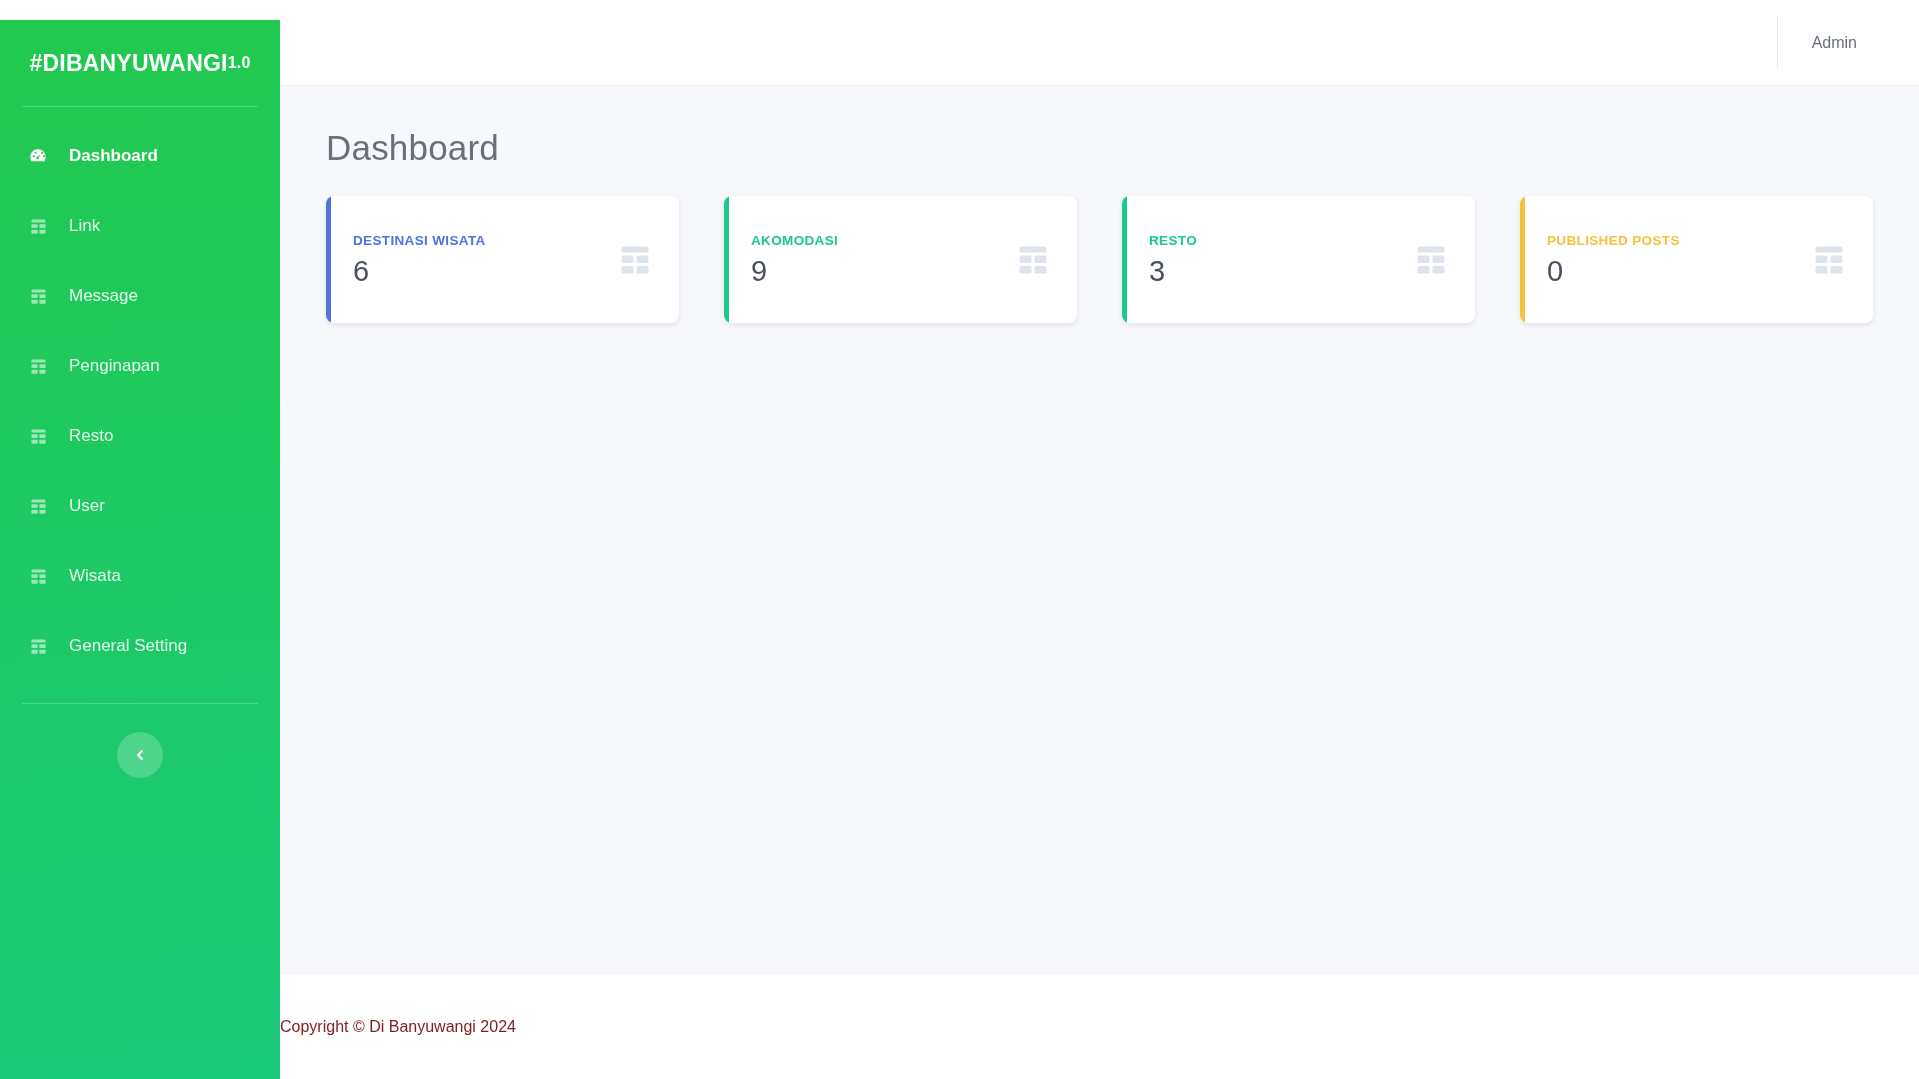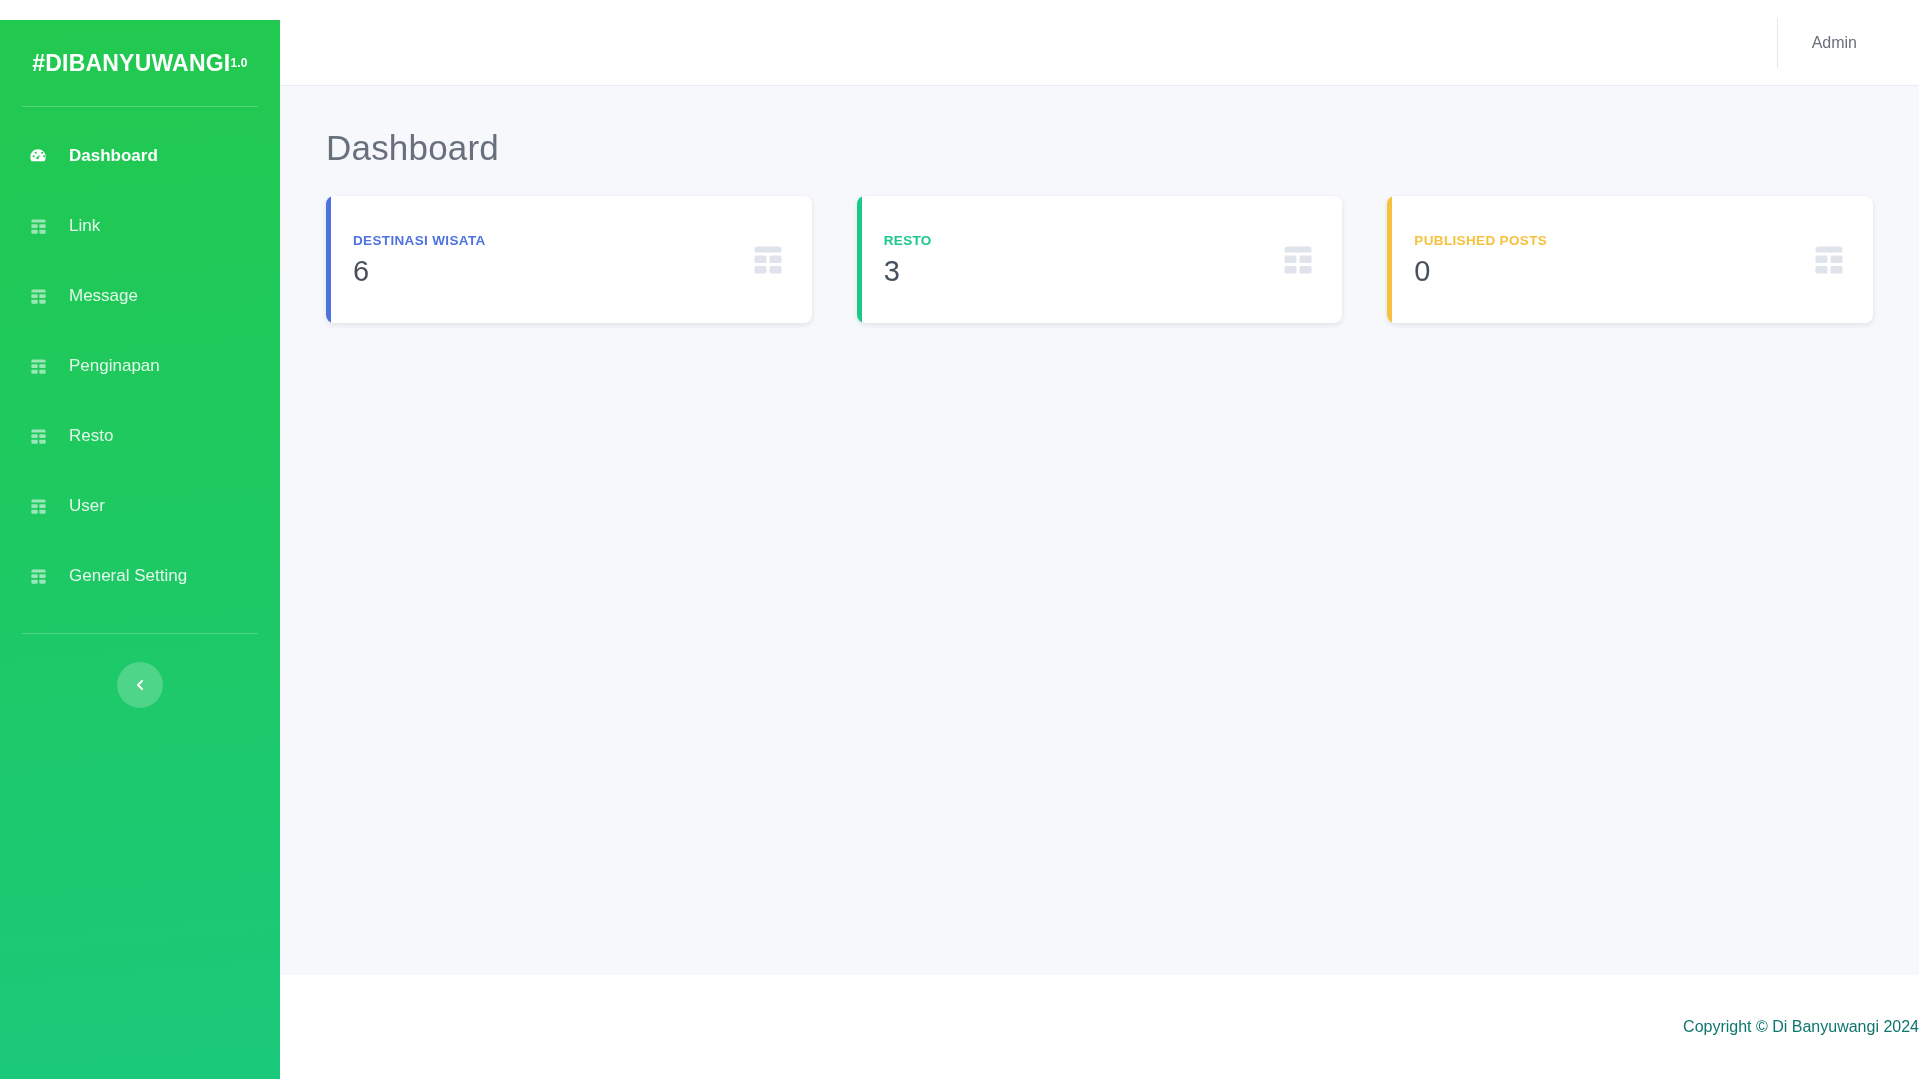--- a/index.html
+++ b/index.html
@@ -28,21 +28,21 @@
     height: 86px;
     display: flex;
     align-items: center;
     justify-content: center;
     color: #ffffff;
     font-size: 23px;
     font-weight: bold;
     letter-spacing: .2px;
     white-space: nowrap;
   }
-  .brand sup { font-size: 12px; font-weight: bold; vertical-align: super; }
+  .brand sup { font-size: 16px; font-weight: bold; vertical-align: super; }
   .brand-divider {
     height: 1px;
     background: rgba(255,255,255,.22);
     margin: 0 22px;
   }
   .nav { padding-top: 14px; }
   .nav-item {
     display: flex;
     align-items: center;
     height: 70px;
@@ -172,22 +172,22 @@
   .card-icon { opacity: 1; }
   .card-icon svg { display: block; }
 
   
   .footer {
     height: 104px;
     flex: 0 0 104px;
     background: #ffffff;
     display: flex;
     align-items: center;
-    justify-content: flex-end;
-    color: #0f766e;
+    justify-content: flex-start;
+    color: #7f1d1d;
     font-size: 16px;
   }
 </style>
 </head>
 <body>
 
 <div class="app">
 
   <aside class="sidebar">
     <div class="brand">
@@ -257,20 +257,32 @@
           <span class="nav-icon">
             <svg width="19" height="19" viewBox="0 0 24 24" fill="#ffffff" opacity="1">
               <path d="M3 5a2 2 0 0 1 2-2h14a2 2 0 0 1 2 2v2H3V5z"></path>
               <rect x="3" y="9" width="8" height="5" rx="1"></rect>
               <rect x="13" y="9" width="8" height="5" rx="1"></rect>
               <rect x="3" y="16" width="8" height="5" rx="1"></rect>
               <rect x="13" y="16" width="8" height="5" rx="1"></rect>
             </svg>
           </span>
           <span>User</span>
+        </div>
+        <div class="nav-item">
+          <span class="nav-icon">
+            <svg width="19" height="19" viewBox="0 0 24 24" fill="#ffffff" opacity="1">
+              <path d="M3 5a2 2 0 0 1 2-2h14a2 2 0 0 1 2 2v2H3V5z"></path>
+              <rect x="3" y="9" width="8" height="5" rx="1"></rect>
+              <rect x="13" y="9" width="8" height="5" rx="1"></rect>
+              <rect x="3" y="16" width="8" height="5" rx="1"></rect>
+              <rect x="13" y="16" width="8" height="5" rx="1"></rect>
+            </svg>
+          </span>
+          <span>Wisata</span>
         </div>
         <div class="nav-item">
           <span class="nav-icon">
             <svg width="19" height="19" viewBox="0 0 24 24" fill="#ffffff" opacity="1">
               <path d="M3 5a2 2 0 0 1 2-2h14a2 2 0 0 1 2 2v2H3V5z"></path>
               <rect x="3" y="9" width="8" height="5" rx="1"></rect>
               <rect x="13" y="9" width="8" height="5" rx="1"></rect>
               <rect x="3" y="16" width="8" height="5" rx="1"></rect>
               <rect x="13" y="16" width="8" height="5" rx="1"></rect>
             </svg>
@@ -314,49 +326,65 @@
                 <rect x="3" y="9" width="8" height="5" rx="1"></rect>
                 <rect x="13" y="9" width="8" height="5" rx="1"></rect>
                 <rect x="3" y="16" width="8" height="5" rx="1"></rect>
                 <rect x="13" y="16" width="8" height="5" rx="1"></rect>
               </svg>
             </div>
           </div>
           <div class="card">
             <div class="card-accent" style="background: rgb(28, 200, 138);"></div>
             <div class="card-text">
-              <div class="card-label" style="color: rgb(28, 200, 138);">RESTO</div>
-              <div class="card-value">3</div>
+              <div class="card-label" style="color: rgb(28, 200, 138);">AKOMODASI</div>
+              <div class="card-value">9</div>
             </div>
             <div class="card-icon">
               <svg width="36" height="36" viewBox="0 0 24 24" fill="#dfe3ec" opacity="1">
                 <path d="M3 5a2 2 0 0 1 2-2h14a2 2 0 0 1 2 2v2H3V5z"></path>
                 <rect x="3" y="9" width="8" height="5" rx="1"></rect>
                 <rect x="13" y="9" width="8" height="5" rx="1"></rect>
                 <rect x="3" y="16" width="8" height="5" rx="1"></rect>
                 <rect x="13" y="16" width="8" height="5" rx="1"></rect>
               </svg>
             </div>
           </div>
           <div class="card">
-            <div class="card-accent" style="background: rgb(246, 194, 62);"></div>
+            <div class="card-accent" style="background: rgb(28, 200, 138);"></div>
             <div class="card-text">
-              <div class="card-label" style="color: rgb(246, 194, 62);">PUBLISHED POSTS</div>
-              <div class="card-value">0</div>
+              <div class="card-label" style="color: rgb(28, 200, 138);">RESTO</div>
+              <div class="card-value">3</div>
             </div>
             <div class="card-icon">
               <svg width="36" height="36" viewBox="0 0 24 24" fill="#dfe3ec" opacity="1">
                 <path d="M3 5a2 2 0 0 1 2-2h14a2 2 0 0 1 2 2v2H3V5z"></path>
                 <rect x="3" y="9" width="8" height="5" rx="1"></rect>
                 <rect x="13" y="9" width="8" height="5" rx="1"></rect>
                 <rect x="3" y="16" width="8" height="5" rx="1"></rect>
                 <rect x="13" y="16" width="8" height="5" rx="1"></rect>
               </svg>
             </div>
           </div>
+          <div class="card">
+            <div class="card-accent" style="background: rgb(246, 194, 62);"></div>
+            <div class="card-text">
+              <div class="card-label" style="color: rgb(246, 194, 62);">PUBLISHED POSTS</div>
+              <div class="card-value">0</div>
+            </div>
+            <div class="card-icon">
+              <svg width="36" height="36" viewBox="0 0 24 24" fill="#dfe3ec" opacity="1">
+                <path d="M3 5a2 2 0 0 1 2-2h14a2 2 0 0 1 2 2v2H3V5z"></path>
+                <rect x="3" y="9" width="8" height="5" rx="1"></rect>
+                <rect x="13" y="9" width="8" height="5" rx="1"></rect>
+                <rect x="3" y="16" width="8" height="5" rx="1"></rect>
+                <rect x="13" y="16" width="8" height="5" rx="1"></rect>
+              </svg>
+            </div>
+          </div>
         </div>
     </main>
 
     <footer class="footer">
       <span>Copyright © Di Banyuwangi 2024</span>
     </footer>
 
   </div>
 </div>
 

